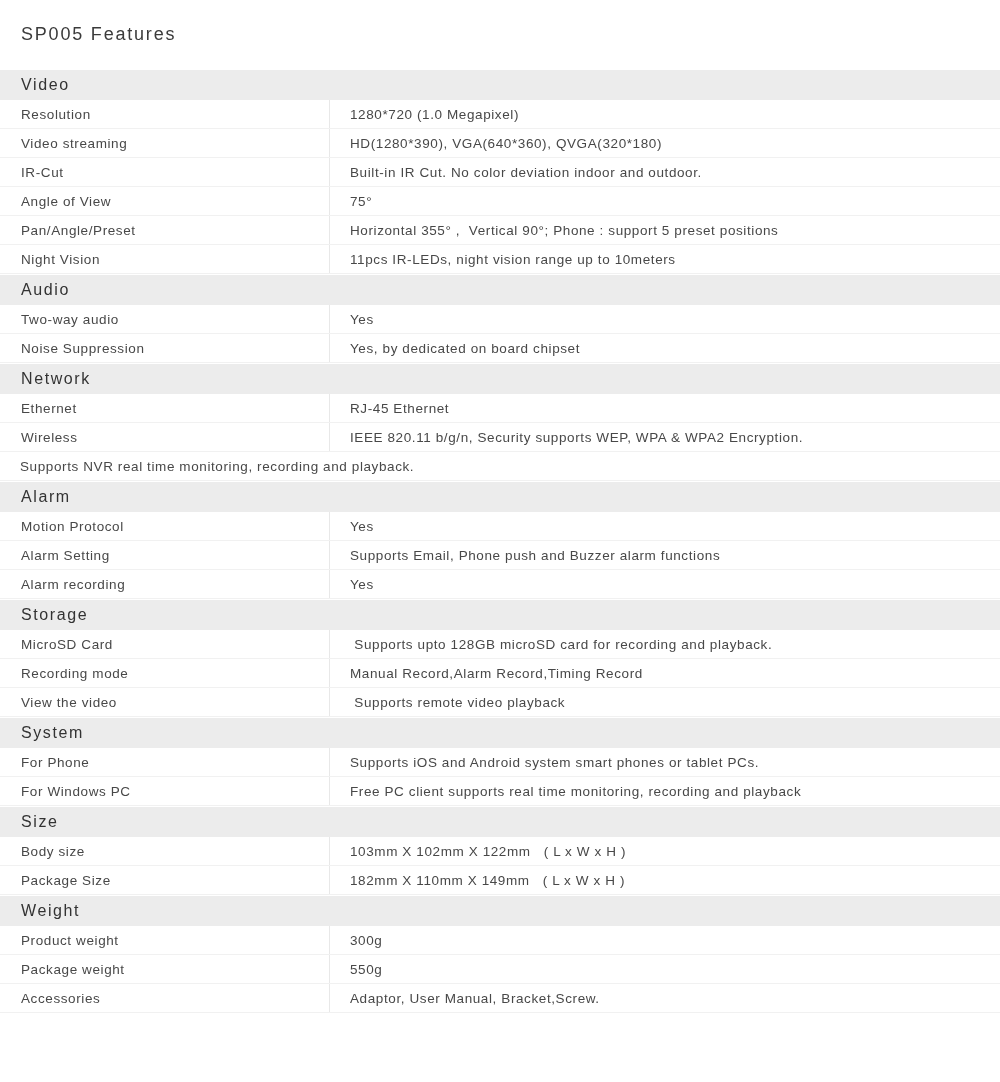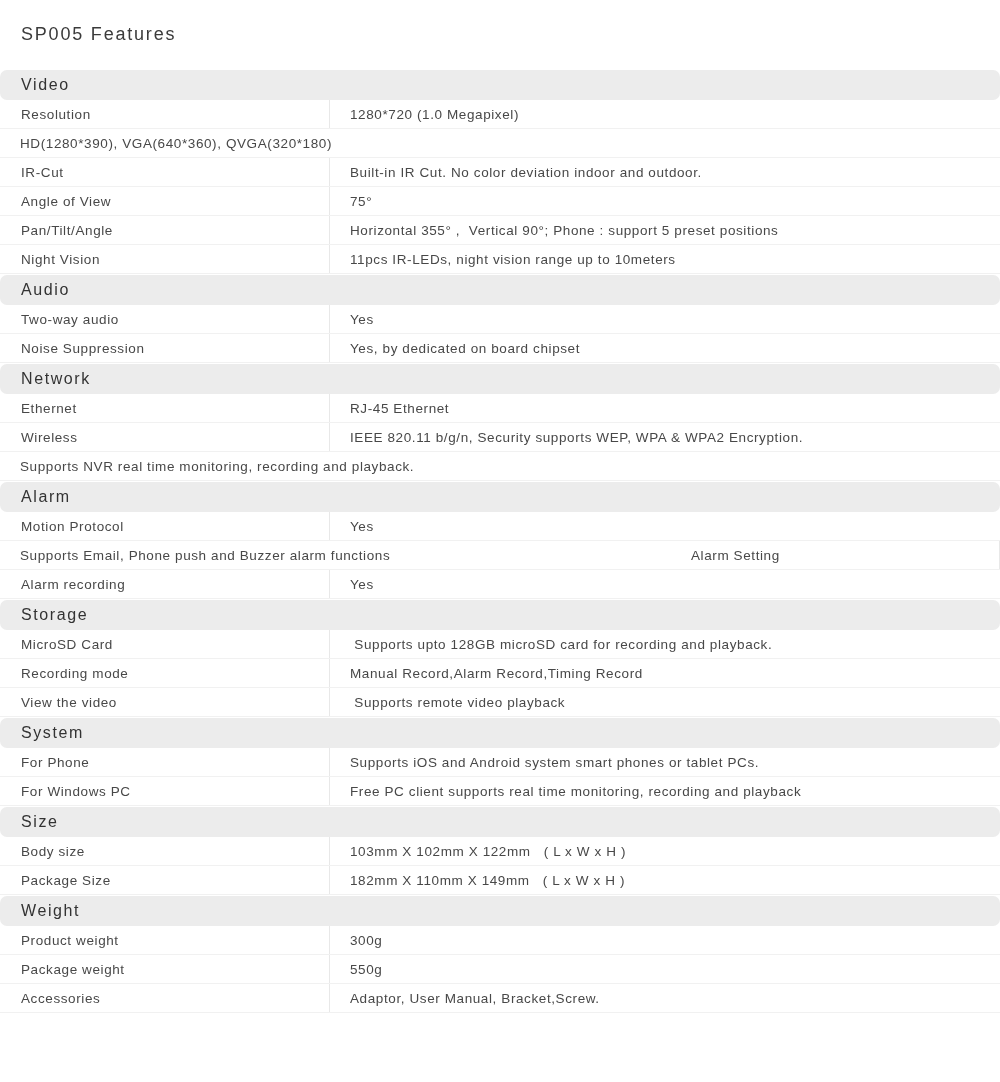--- a/index.html
+++ b/index.html
@@ -30,21 +30,20 @@
     letter-spacing:1.8px;
     color:var(--title-color);
   }
   .section-bar{
     height:30px;
     margin-top:1px;
     background:var(--bar-bg);
     display:flex;
     align-items:center;
     padding-left:21px;
-    border-radius:7px;
   }
   .section-bar .section-label{
     font-size:16px;
     font-weight:500;
     letter-spacing:1.6px;
     color:var(--section-color);
   }
   .row{
     display:flex;
     height:29px;
@@ -78,32 +77,33 @@
   <h1 class="title">SP005 Features</h1>
   <div id="spec-table">
       <div class="section-bar">
         <span class="section-label">Video</span>
       </div>
       <div class="row">
         <div class="cell label">Resolution</div>
         <div class="cell value">1280*720 (1.0 Megapixel)</div>
       </div>
       <div class="row">
+        <div class="cell label">Video streaming</div>
         <div class="cell value">HD(1280*390), VGA(640*360), QVGA(320*180)</div>
       </div>
       <div class="row">
         <div class="cell label">IR-Cut</div>
         <div class="cell value">Built-in IR Cut. No color deviation indoor and outdoor.</div>
       </div>
       <div class="row">
         <div class="cell label">Angle of View</div>
         <div class="cell value">75°</div>
       </div>
       <div class="row">
-        <div class="cell label">Pan/Tilt/Angle</div>
+        <div class="cell label">Pan/Angle/Preset</div>
         <div class="cell value">Horizontal 355° ,  Vertical 90°; Phone : support 5 preset positions</div>
       </div>
       <div class="row">
         <div class="cell label">Night Vision</div>
         <div class="cell value">11pcs IR-LEDs, night vision range up to 10meters</div>
       </div>
       <div class="section-bar">
         <span class="section-label">Audio</span>
       </div>
       <div class="row">
@@ -129,22 +129,22 @@
         <div class="cell value">Supports NVR real time monitoring, recording and playback.</div>
       </div>
       <div class="section-bar">
         <span class="section-label">Alarm</span>
       </div>
       <div class="row">
         <div class="cell label">Motion Protocol</div>
         <div class="cell value">Yes</div>
       </div>
       <div class="row">
+        <div class="cell label">Alarm Setting</div>
         <div class="cell value">Supports Email, Phone push and Buzzer alarm functions</div>
-        <div class="cell label">Alarm Setting</div>
       </div>
       <div class="row">
         <div class="cell label">Alarm recording</div>
         <div class="cell value">Yes</div>
       </div>
       <div class="section-bar">
         <span class="section-label">Storage</span>
       </div>
       <div class="row">
         <div class="cell label">MicroSD Card</div>

